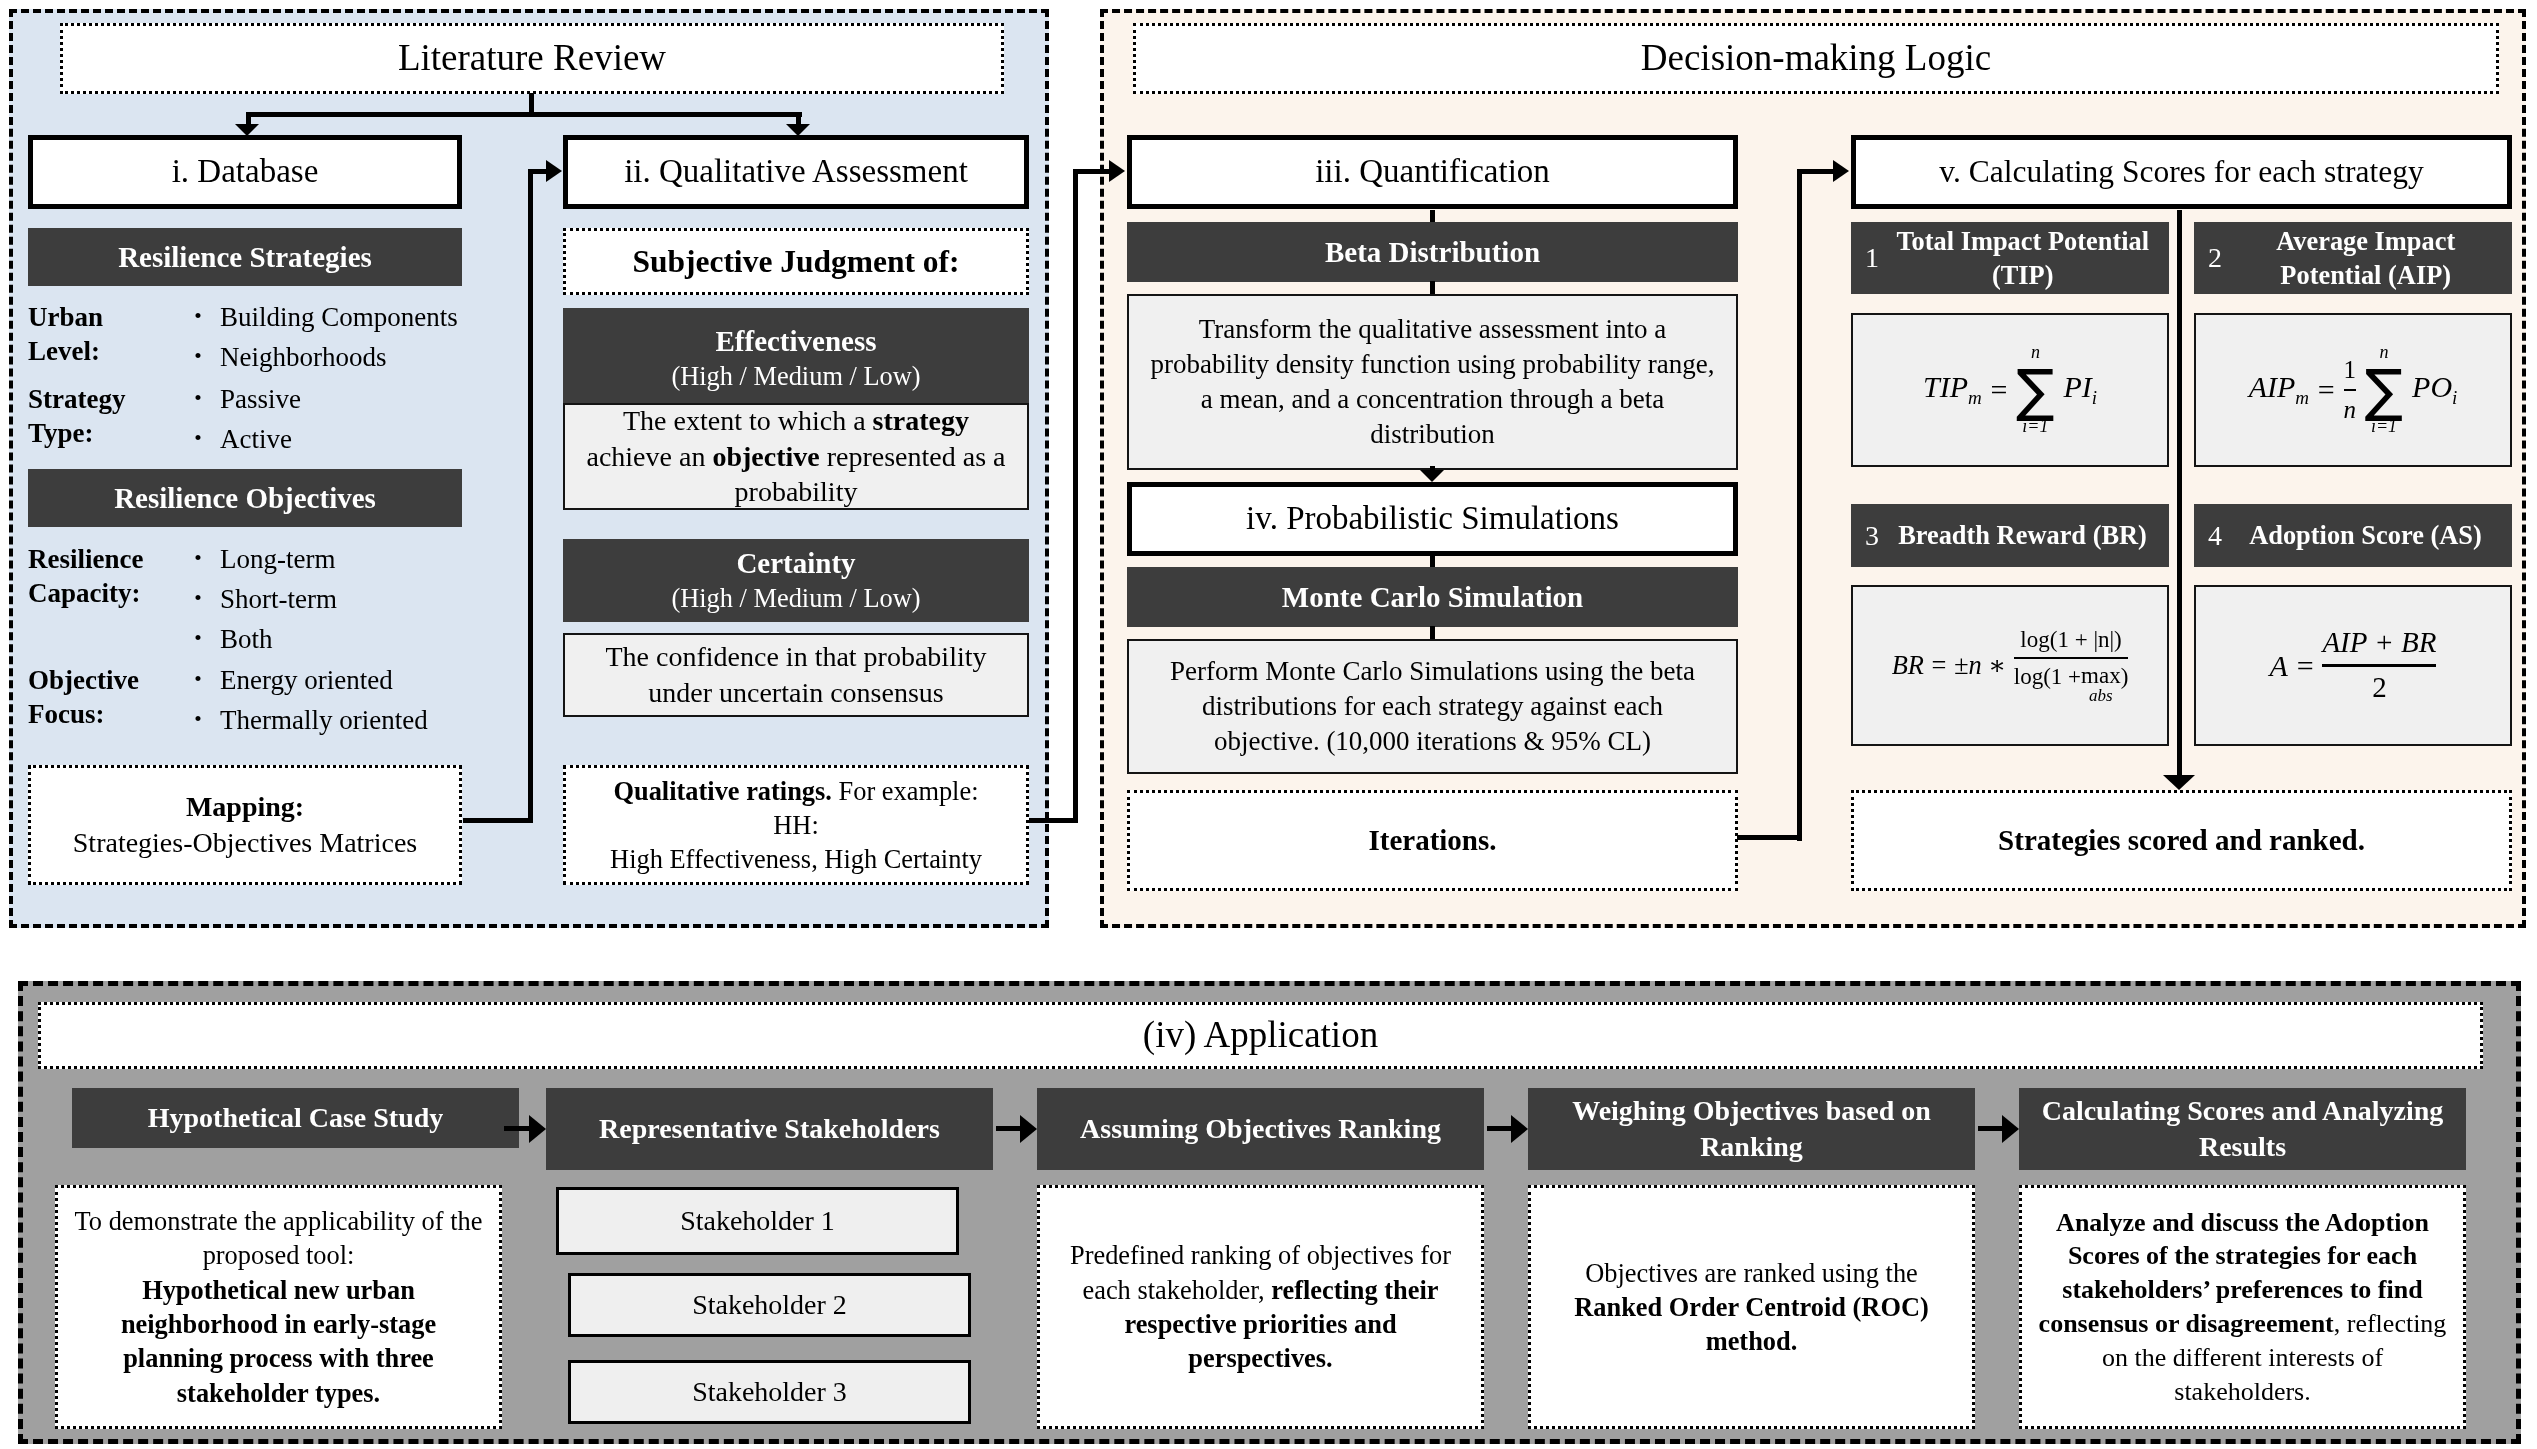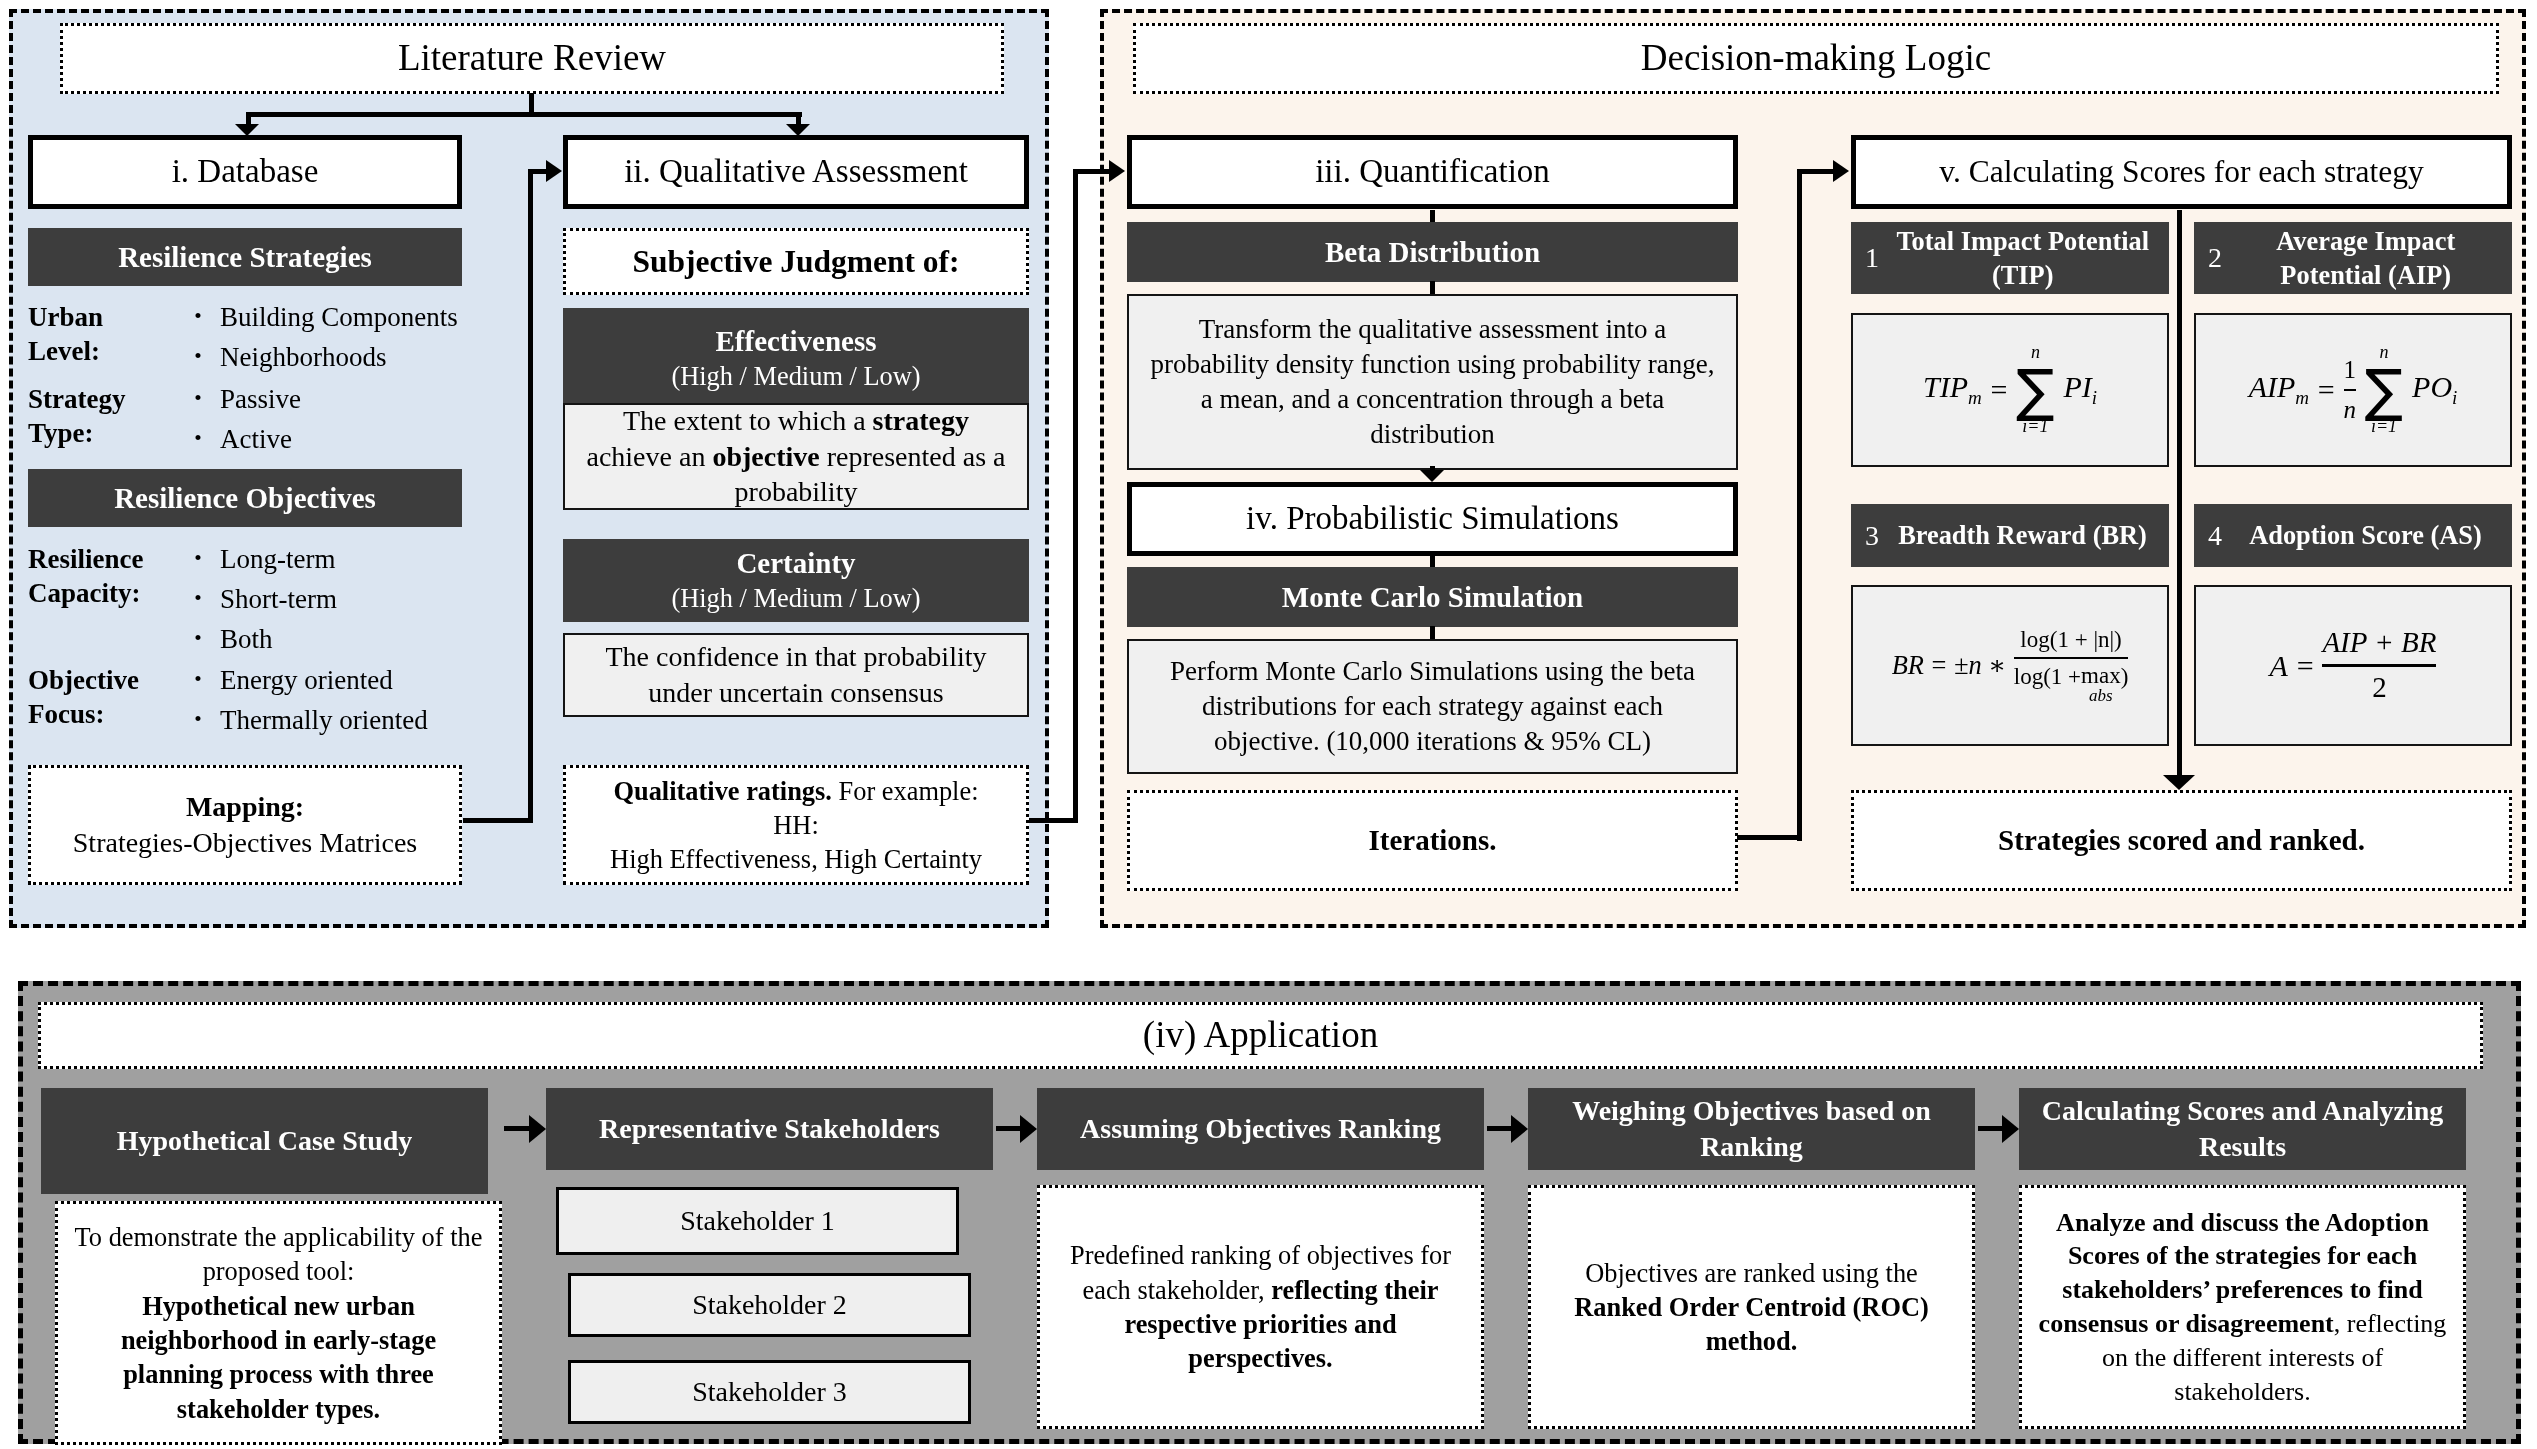--- a/index.html
+++ b/index.html
@@ -325,21 +325,21 @@
     <span>Strategies scored and ranked.</span>
   </div>
 
   <div class="abs line" style="left:2177px;top:210px;width:5px;height:567px;"></div>
   <div class="abs tri-down-lg" style="left:2163px;top:775px;"></div>
 
   <div class="abs dot-sm f58" style="left:38px;top:1002px;width:2445px;height:67px;">
     <span>(iv) Application</span>
   </div>
 
-  <div class="abs dark f44" style="left:41px;top:1088px;width:447px;height:106px;padding:0 19px;">
+  <div class="abs dark f44" style="left:72px;top:1088px;width:447px;height:60px;padding:0 19px;">
     <span>Hypothetical Case Study</span>
   </div>
   <div class="abs dark f44" style="left:546px;top:1088px;width:447px;height:82px;padding:0 19px;">
     <span>Representative Stakeholders</span>
   </div>
   <div class="abs dark f44" style="left:1037px;top:1088px;width:447px;height:82px;padding:0 19px;">
     <span>Assuming Objectives Ranking</span>
   </div>
   <div class="abs dark f44" style="left:1528px;top:1088px;width:447px;height:82px;padding:0 19px;">
     <span>Weighing Objectives based on Ranking</span>
@@ -350,21 +350,21 @@
 
   <div class="abs line" style="left:504px;top:1126px;width:28px;height:5px;"></div>
   <div class="abs tri-right-lg" style="left:529px;top:1115px;"></div>
   <div class="abs line" style="left:996px;top:1126px;width:28px;height:5px;"></div>
   <div class="abs tri-right-lg" style="left:1020px;top:1115px;"></div>
   <div class="abs line" style="left:1487px;top:1126px;width:28px;height:5px;"></div>
   <div class="abs tri-right-lg" style="left:1511px;top:1115px;"></div>
   <div class="abs line" style="left:1978px;top:1126px;width:28px;height:5px;"></div>
   <div class="abs tri-right-lg" style="left:2002px;top:1115px;"></div>
 
-  <div class="abs dot-sm f42" style="left:55px;top:1185px;width:447px;height:244px;padding:0 16.4px;margin-top:16px;">
+  <div class="abs dot-sm f42" style="left:55px;top:1185px;width:447px;height:244px;padding:0 16.4px;">
     <span>To demonstrate the applicability of the proposed tool:</span>
     <span class="bold">Hypothetical new urban neighborhood in early-stage planning process with three stakeholder types.</span>
   </div>
 
   <div class="abs skbox f44" style="left:556px;top:1187px;width:403px;height:68px;">
     <span>Stakeholder 1</span>
   </div>
   <div class="abs skbox f44" style="left:568px;top:1273px;width:403px;height:64px;">
     <span>Stakeholder 2</span>
   </div>

